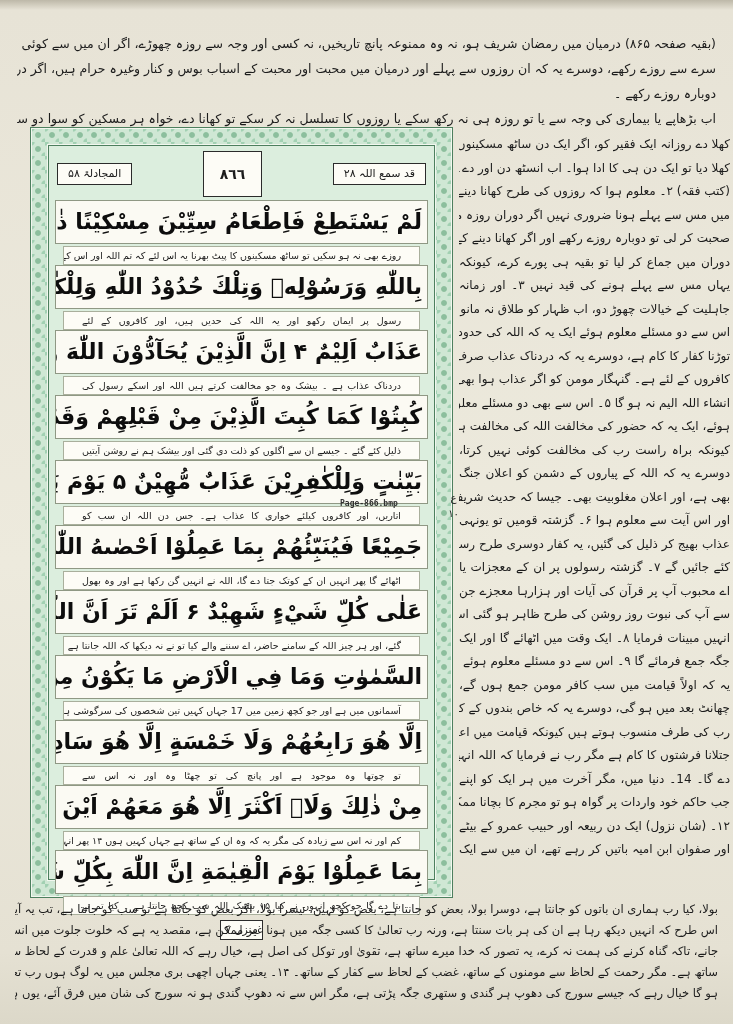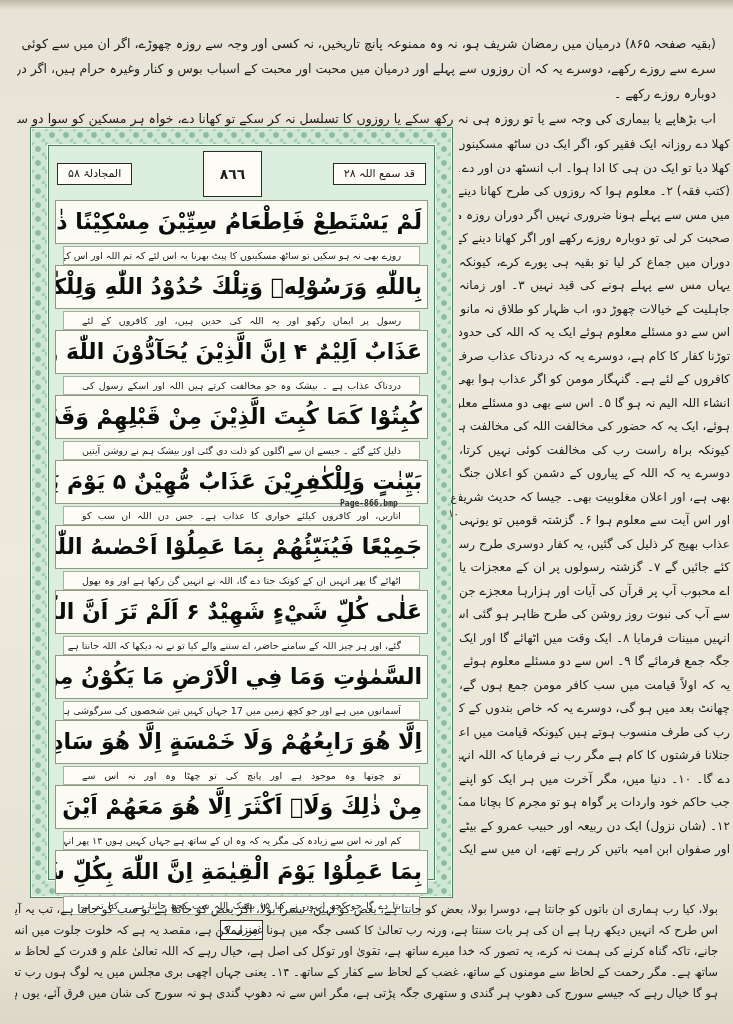--- a/index.html
+++ b/index.html
@@ -169,21 +169,21 @@
       <div class="uline">عذاب بھیج کر ذلیل کی گئیں، یہ کفار دوسری طرح رسوا</div>
       <div class="uline">کئے جائیں گے ۷۔ گزشتہ رسولوں پر ان کے معجزات یا</div>
       <div class="uline">اے محبوب آپ پر قرآن کی آیات اور ہزارہا معجزے جن</div>
       <div class="uline">سے آپ کی نبوت روز روشن کی طرح ظاہر ہو گئی اسی لئے</div>
       <div class="uline">انہیں مبینات فرمایا ۸۔ ایک وقت میں اٹھائے گا اور ایک</div>
       <div class="uline">جگہ جمع فرمائے گا ۹۔ اس سے دو مسئلے معلوم ہوئے ایک</div>
       <div class="uline">یہ کہ اولاً قیامت میں سب کافر مومن جمع ہوں گے،</div>
       <div class="uline">چھانٹ بعد میں ہو گی، دوسرے یہ کہ خاص بندوں کے کام</div>
       <div class="uline">رب کی طرف منسوب ہوتے ہیں کیونکہ قیامت میں اعمال</div>
       <div class="uline">جتلانا فرشتوں کا کام ہے مگر رب نے فرمایا کہ اللہ انہیں خبر</div>
-      <div class="uline">دے گا۔ ۱۰۔ دنیا میں، مگر آخرت میں ہر ایک کو اپنے</div>
+      <div class="uline">دے گا۔ 14۔ دنیا میں، مگر آخرت میں ہر ایک کو اپنے</div>
       <div class="uline">جب حاکم خود واردات پر گواہ ہو تو مجرم کا بچانا ممکن ہے،</div>
       <div class="uline">۱۲۔ (شان نزول) ایک دن ربیعہ اور حبیب عمرو کے بیٹے</div>
       <div class="uline">اور صفوان ابن امیہ باتیں کر رہے تھے، ان میں سے ایک</div>
     </div>
 
   <div class="bottom-block">
       <div class="uline">بولا، کیا رب ہماری ان باتوں کو جانتا ہے، دوسرا بولا، بعض کو جانتا ہے، بعض کو نہیں، تیسرا بولا، اگر بعض کو جانتا ہے تو سب کو جانتا ہے، تب یہ آیت اتری (روح) ۱۳۔</div>
       <div class="uline">اس طرح کہ انہیں دیکھ رہا ہے ان کی ہر بات سنتا ہے، ورنہ رب تعالیٰ کا کسی جگہ میں ہونا غیر ممکن ہے، مقصد یہ ہے کہ خلوت جلوت میں انسان اللہ کو اپنے ساتھ</div>
       <div class="uline">جانے، تاکہ گناہ کرنے کی ہمت نہ کرے، یہ تصور کہ خدا میرے ساتھ ہے، تقویٰ اور توکل کی اصل ہے، خیال رہے کہ اللہ تعالیٰ علم و قدرت کے لحاظ سے ہر ایک کے</div>
       <div class="uline">ساتھ ہے۔ مگر رحمت کے لحاظ سے مومنوں کے ساتھ، غضب کے لحاظ سے کفار کے ساتھ۔ ۱۴۔ یعنی جہاں اچھی بری مجلس میں یہ لوگ ہوں رب تعالیٰ ان کے ساتھ</div>

